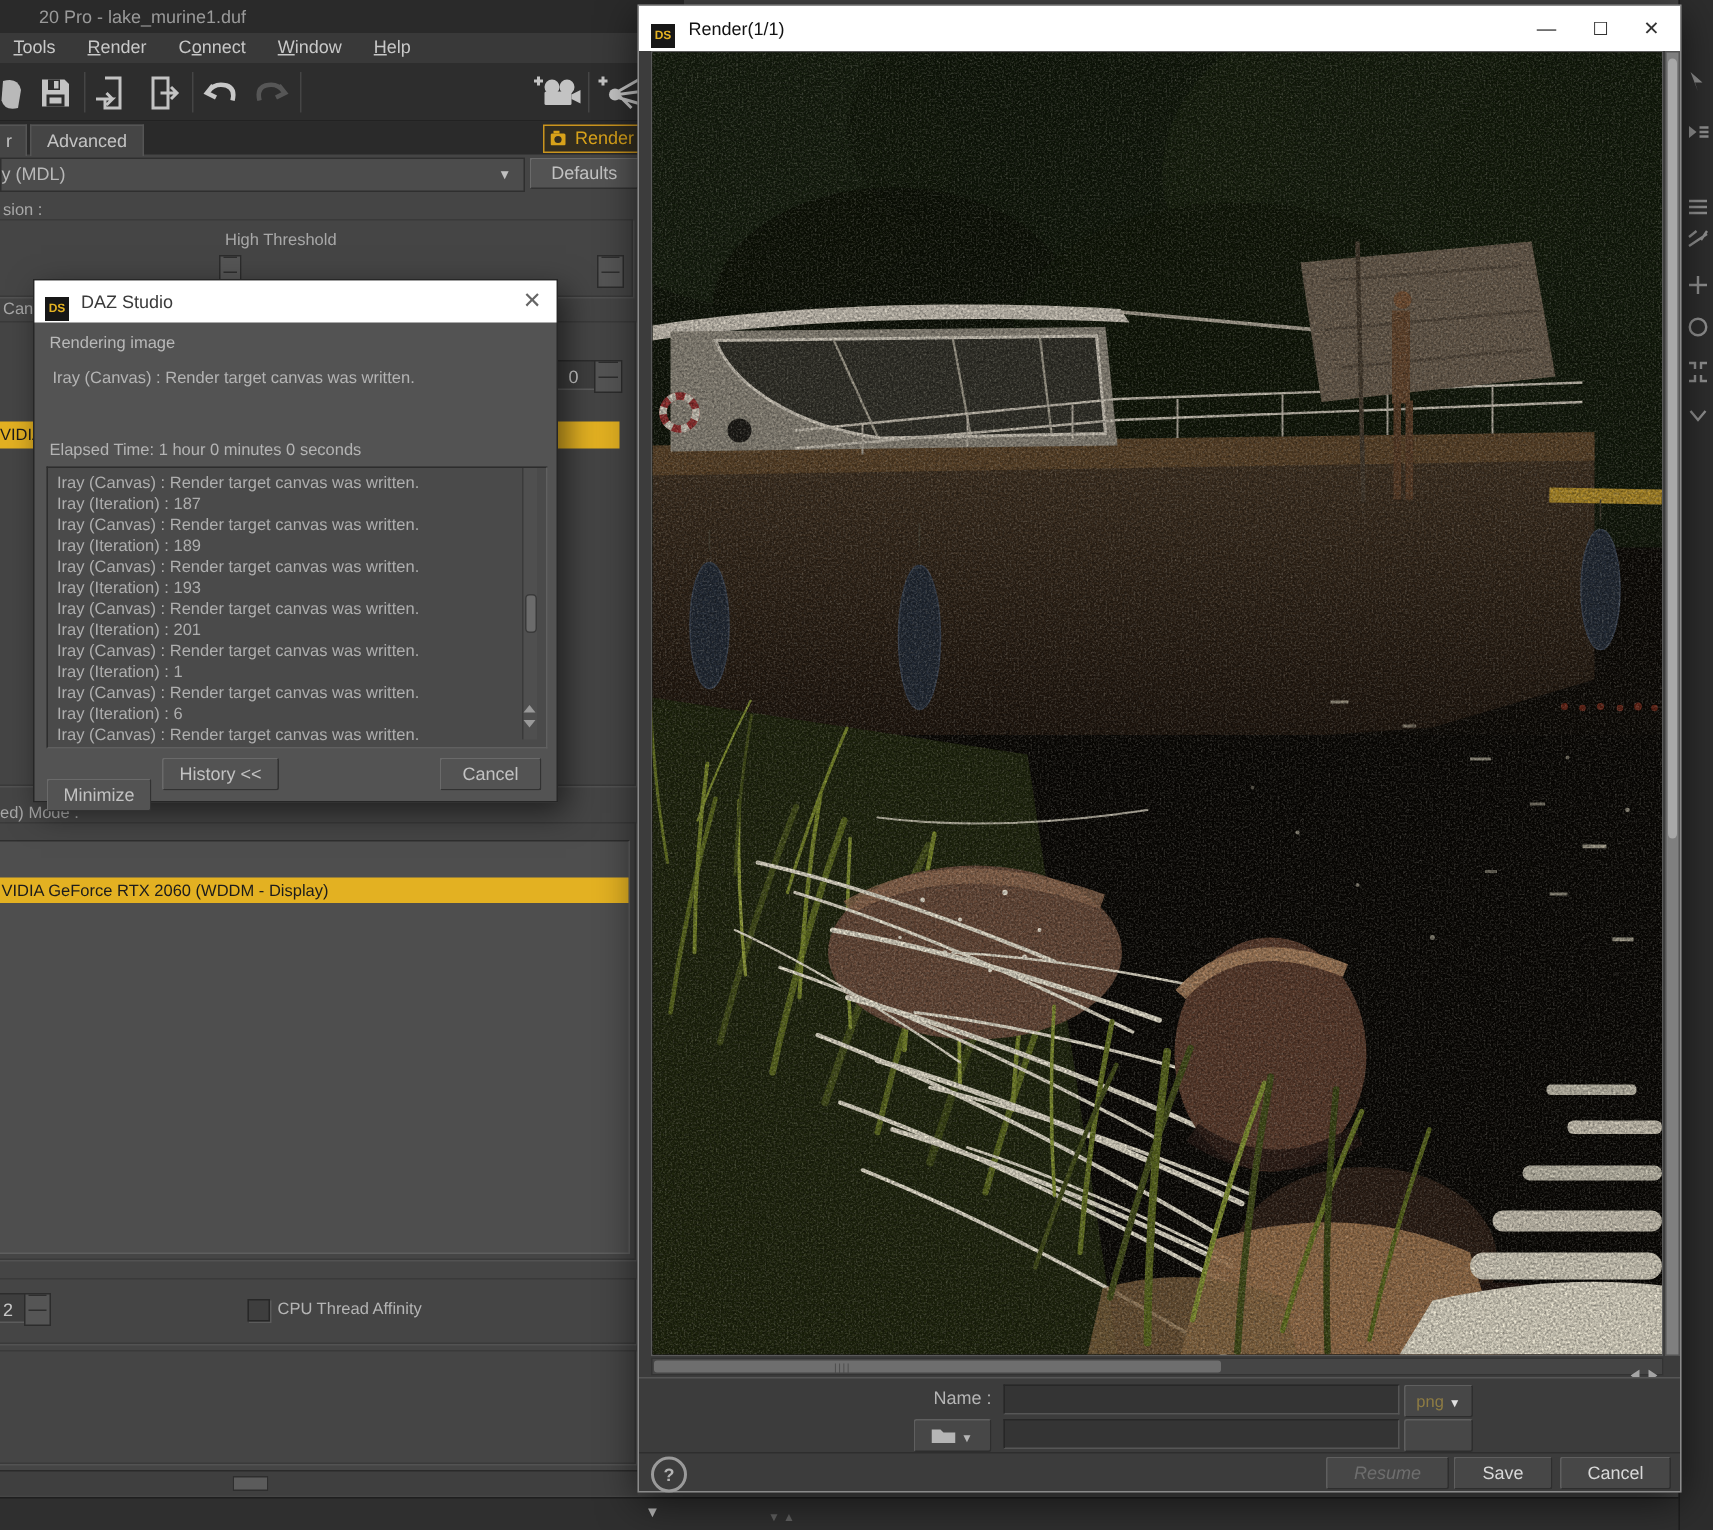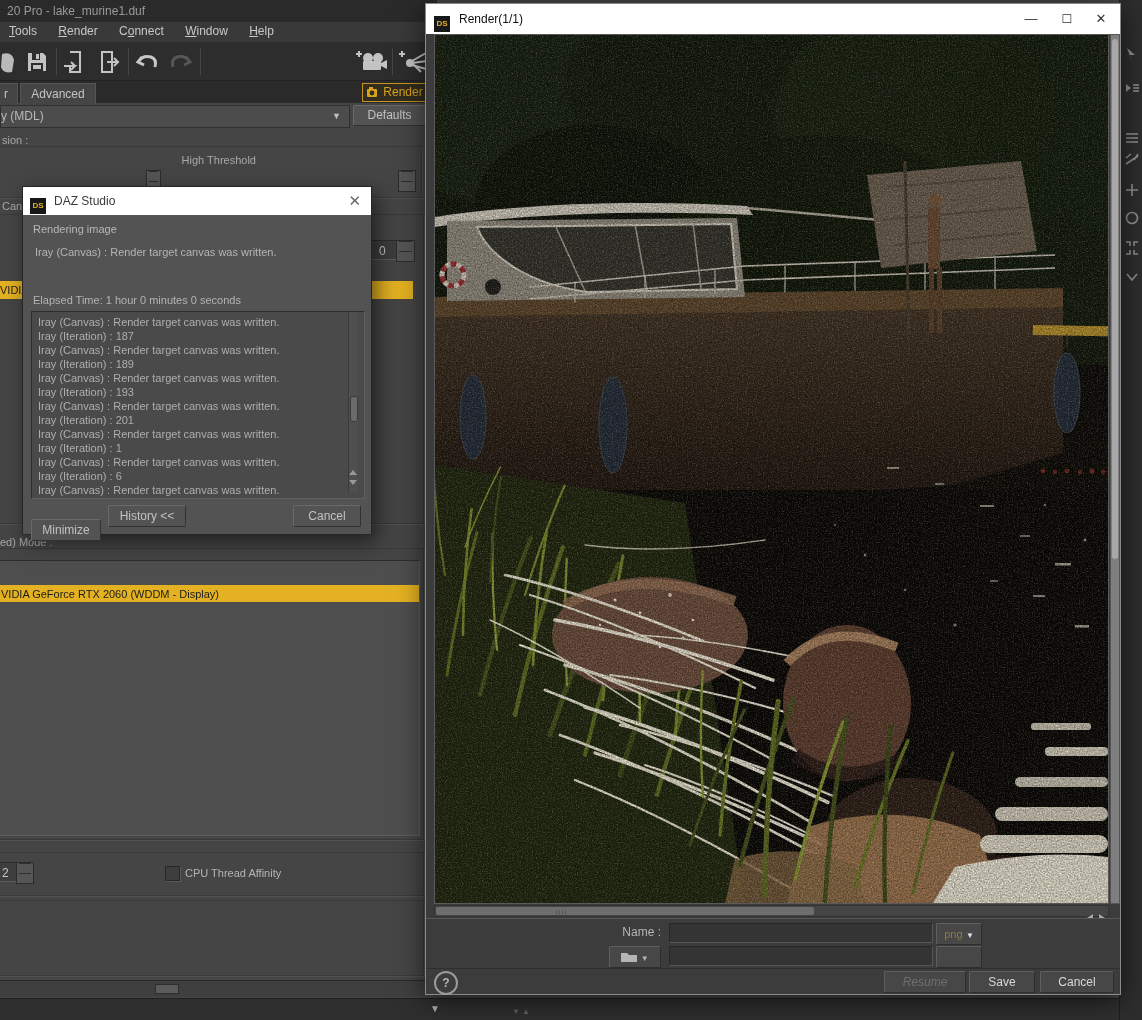--- a/index.html
+++ b/index.html
@@ -2,21 +2,21 @@
 <html><head>
 <meta charset="utf-8">
 <style>
   html,body{margin:0;padding:0;background:#222;}
   #stage{position:relative;width:1142px;height:1020px;overflow:hidden;
          font-family:"Liberation Sans",sans-serif;background:#454545;color:#ccc;}
   .abs{position:absolute;}
   .u{text-decoration:underline;}
   
   .mw-titlebar{left:0;top:0;width:430px;height:22px;background:#2a2a2a;color:#9a9a9a;
-               font-size:12px;line-height:22px;padding-left:7px;}
+               font-size:12px;line-height:22px;padding-left:26px;}
   .mw-menubar{left:0;top:22px;width:430px;height:20px;background:#393939;font-size:12px;}
   .menu-item{display:inline-block;padding:2px 9px;color:#c8c8c8;}
   .mw-toolbar{left:0;top:42px;width:430px;height:38px;background:#2d2d2d;border-bottom:1px solid #222;}
   .tbtn{position:absolute;top:7px;width:26px;height:26px;}
   .tsep{position:absolute;top:6px;width:1px;height:27px;background:#454545;}
   .mw-tabrow{left:0;top:81px;width:430px;height:22px;background:#2a2a2a;}
   .tab{position:absolute;top:2px;height:20px;background:#454545;color:#c4c4c4;font-size:12px;
        line-height:20px;text-align:center;border:1px solid #555;border-bottom:none;}
   .render-chip{position:absolute;top:2px;left:362px;width:110px;height:17px;background:#322d20;
        border:1px solid #c9941e;color:#d8a21a;font-size:12px;line-height:17px;padding-left:4px;}
@@ -186,21 +186,21 @@
       <span>y (MDL)</span>
       <span class="dd-arrow">▼</span>
     </div>
     <div class="btn abs" style="left:353px;top:1px;width:71px;height:19px;line-height:19px">
       <span>Defaults</span>
     </div>
   </div>
 
   <div class="abs panel-label" style="left:2px;top:134px">sion :</div>
   <div class="abs groupbox" style="left:-12px;top:146px;width:432px;height:50px"></div>
-  <div class="abs panel-label" style="left:150px;top:154px;width:106px;text-align:right">High Threshold</div>
+  <div class="abs panel-label" style="left:150px;top:154px;width:106px;text-align:left">High Threshold</div>
   <div class="abs spin" style="left:146px;top:170px;width:13px;height:20px"></div>
   <div class="abs spin" style="left:398px;top:170px;width:16px;height:20px"></div>
 
   <div class="abs panel-label" style="left:2px;top:200px">Canv</div>
   <div class="abs groupbox" style="left:-12px;top:214px;width:434px;height:308px"></div>
   <div class="abs field" style="left:371px;top:240px;width:20px;height:18px">
     <span>0</span>
   </div>
   <div class="abs spin" style="left:396px;top:240px;width:17px;height:20px"></div>
   <div class="abs hlrow" style="left:0;top:281px;width:22px;height:18px">

